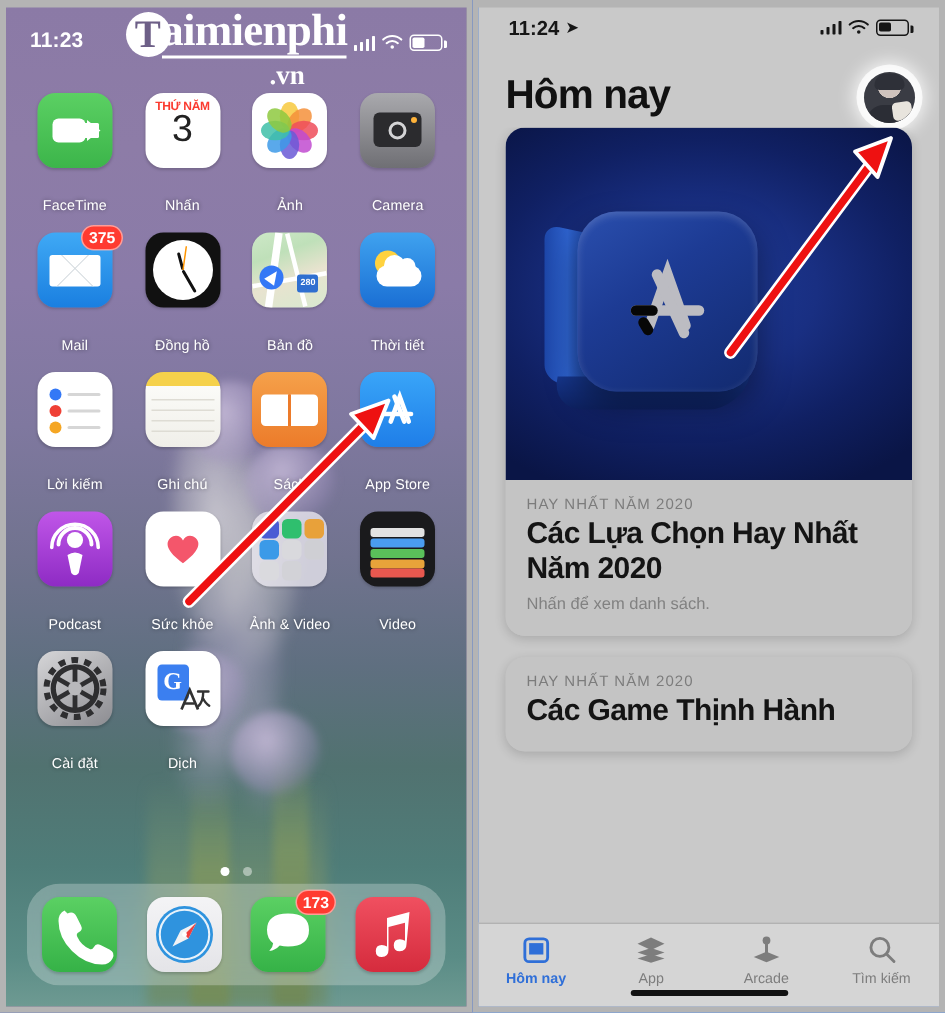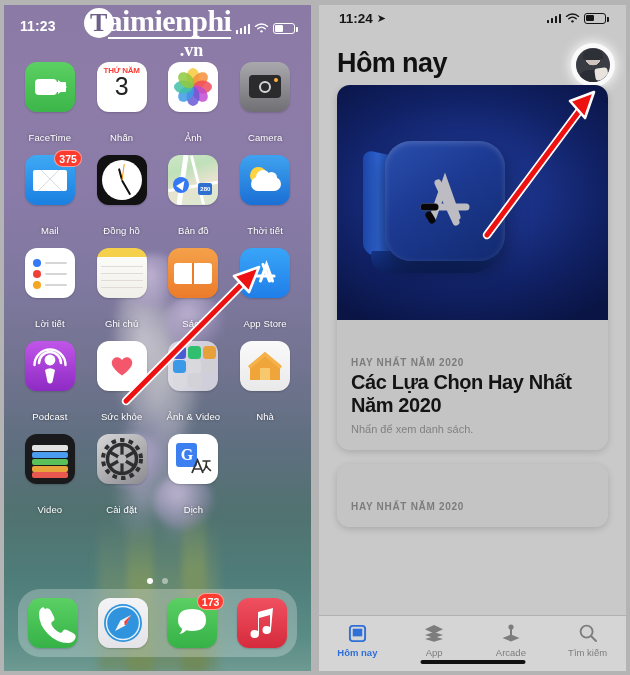--- a/index.html
+++ b/index.html
@@ -289,23 +289,22 @@
   }
   .cube .bot {
     position: absolute; left: -16px; bottom: -12px; width: 128px; height: 22px;
     background: linear-gradient(180deg,#16368c,#0d2160);
     border-radius: 0 0 22px 22px; transform: skewX(-14deg);
   }
   .cube svg { position: absolute; left: 26px; top: 26px; }
 
   .as-card-body { padding: 11px 14px 15px; background: #c4c4c4; }
   .as-eyebrow {
-    font-size: 10px; font-weight: 700; color: #7c7c7c; letter-spacing: .7px;
+    font-size: 10px; font-weight: 400; color: #7c7c7c; letter-spacing: .7px;
     text-transform: uppercase;
-    margin-top: 26px;
   }
   .as-cardtitle {
     font-size: 20px; font-weight: 700; color: #141414; line-height: 1.17;
     margin-top: 3px; letter-spacing: -.4px;
   }
   .as-sub { font-size: 11px; color: #818181; margin-top: 5px; }
 
   .as-tabbar {
     flex: 0 0 auto; height: 56px; background: rgba(214,214,214,.94);
     border-top: .5px solid #b2b2b2;
@@ -458,21 +457,21 @@
         <div class="icon-wrap">
             <div class="icon ic-reminders">
           <span class="dot" style="top:11px;background:#3478f6"></span>
               <span class="line" style="top:14px"></span>
           <span class="dot" style="top:22px;background:#ef4035"></span>
               <span class="line" style="top:25px"></span>
           <span class="dot" style="top:33px;background:#f5a623"></span>
               <span class="line" style="top:36px"></span>
         </div>
           </div>
-        <div class="app-label">Lời tiết</div>
+        <div class="app-label">Lời kiếm</div>
       </div>
 
       <div class="app">
         <div class="icon-wrap">
             <div class="icon ic-notes">
           <span class="nl" style="top:18px"></span>
               <span class="nl" style="top:25px"></span>
           <span class="nl" style="top:32px"></span>
               <span class="nl" style="top:39px"></span>
         </div>
@@ -540,32 +539,20 @@
           <span class="mini" style="left:5px;top:19px;background:#3b9ae8;"></span>
           <span class="mini" style="left:20px;top:19px;background:#d9d9dd;"></span>
           <span class="mini" style="left:35px;top:19px;background:#cfcfd4;"></span>
           <span class="mini" style="left:5px;top:33px;background:#dadade;"></span>
           <span class="mini" style="left:20px;top:33px;background:#d2d2d7;"></span>
         </div>
           </div>
         <div class="app-label">Ảnh &amp; Video</div>
       </div>
 
-      <div class="app">
-        <div class="icon-wrap">
-            <div class="icon ic-home">
-          <svg width="50" height="50" viewBox="0 0 50 50">
-            <path d="M25 11 L40 24 L40 39 L10 39 L10 24z" fill="#f0a53a"></path>
-            <path d="M25 11 L42 25 L40 28 L25 15.5 L10 28 L8 25z" fill="#f5b14a"></path>
-            <rect x="20" y="27" width="10" height="12" fill="#f8c86e"></rect>
-          </svg>
-        </div>
-          </div>
-        <div class="app-label">Nhà</div>
-      </div>
 
       <div class="app">
         <div class="icon-wrap">
             <div class="icon ic-wallet">
           <span class="card" style="top:11px;background:#e2e2e2"></span>
           <span class="card" style="top:18px;background:#4a9cf0"></span>
           <span class="card" style="top:25px;background:#5ac05a"></span>
           <span class="card" style="top:32px;background:#e8a33a"></span>
           <span class="card" style="top:38px;background:#e8584f"></span>
         </div>
@@ -714,20 +701,21 @@
           <div class="as-card-body">
             <div class="as-eyebrow">HAY NHẤT NĂM 2020</div>
             <div class="as-cardtitle">Các Lựa Chọn Hay Nhất Năm 2020</div>
             <div class="as-sub">Nhấn để xem danh sách.</div>
           </div>
         </div>
 
         <div class="as-card">
           <div class="as-card-body">
             <div class="as-eyebrow">HAY NHẤT NĂM 2020</div>
+            <div class="as-cardtitle">Các Game Thịnh Hành</div>
           </div>
         </div>
       </div>
 
       <div class="as-tabbar">
         <div class="as-tab active">
           <span class="tico">
             <svg width="19" height="19" viewBox="0 0 20 20">
               <rect x="2" y="2" width="16" height="16" rx="3" fill="none" stroke="#2f6fd8" stroke-width="2"></rect>
               <rect x="5" y="5" width="10" height="8" fill="#2f6fd8"></rect>

